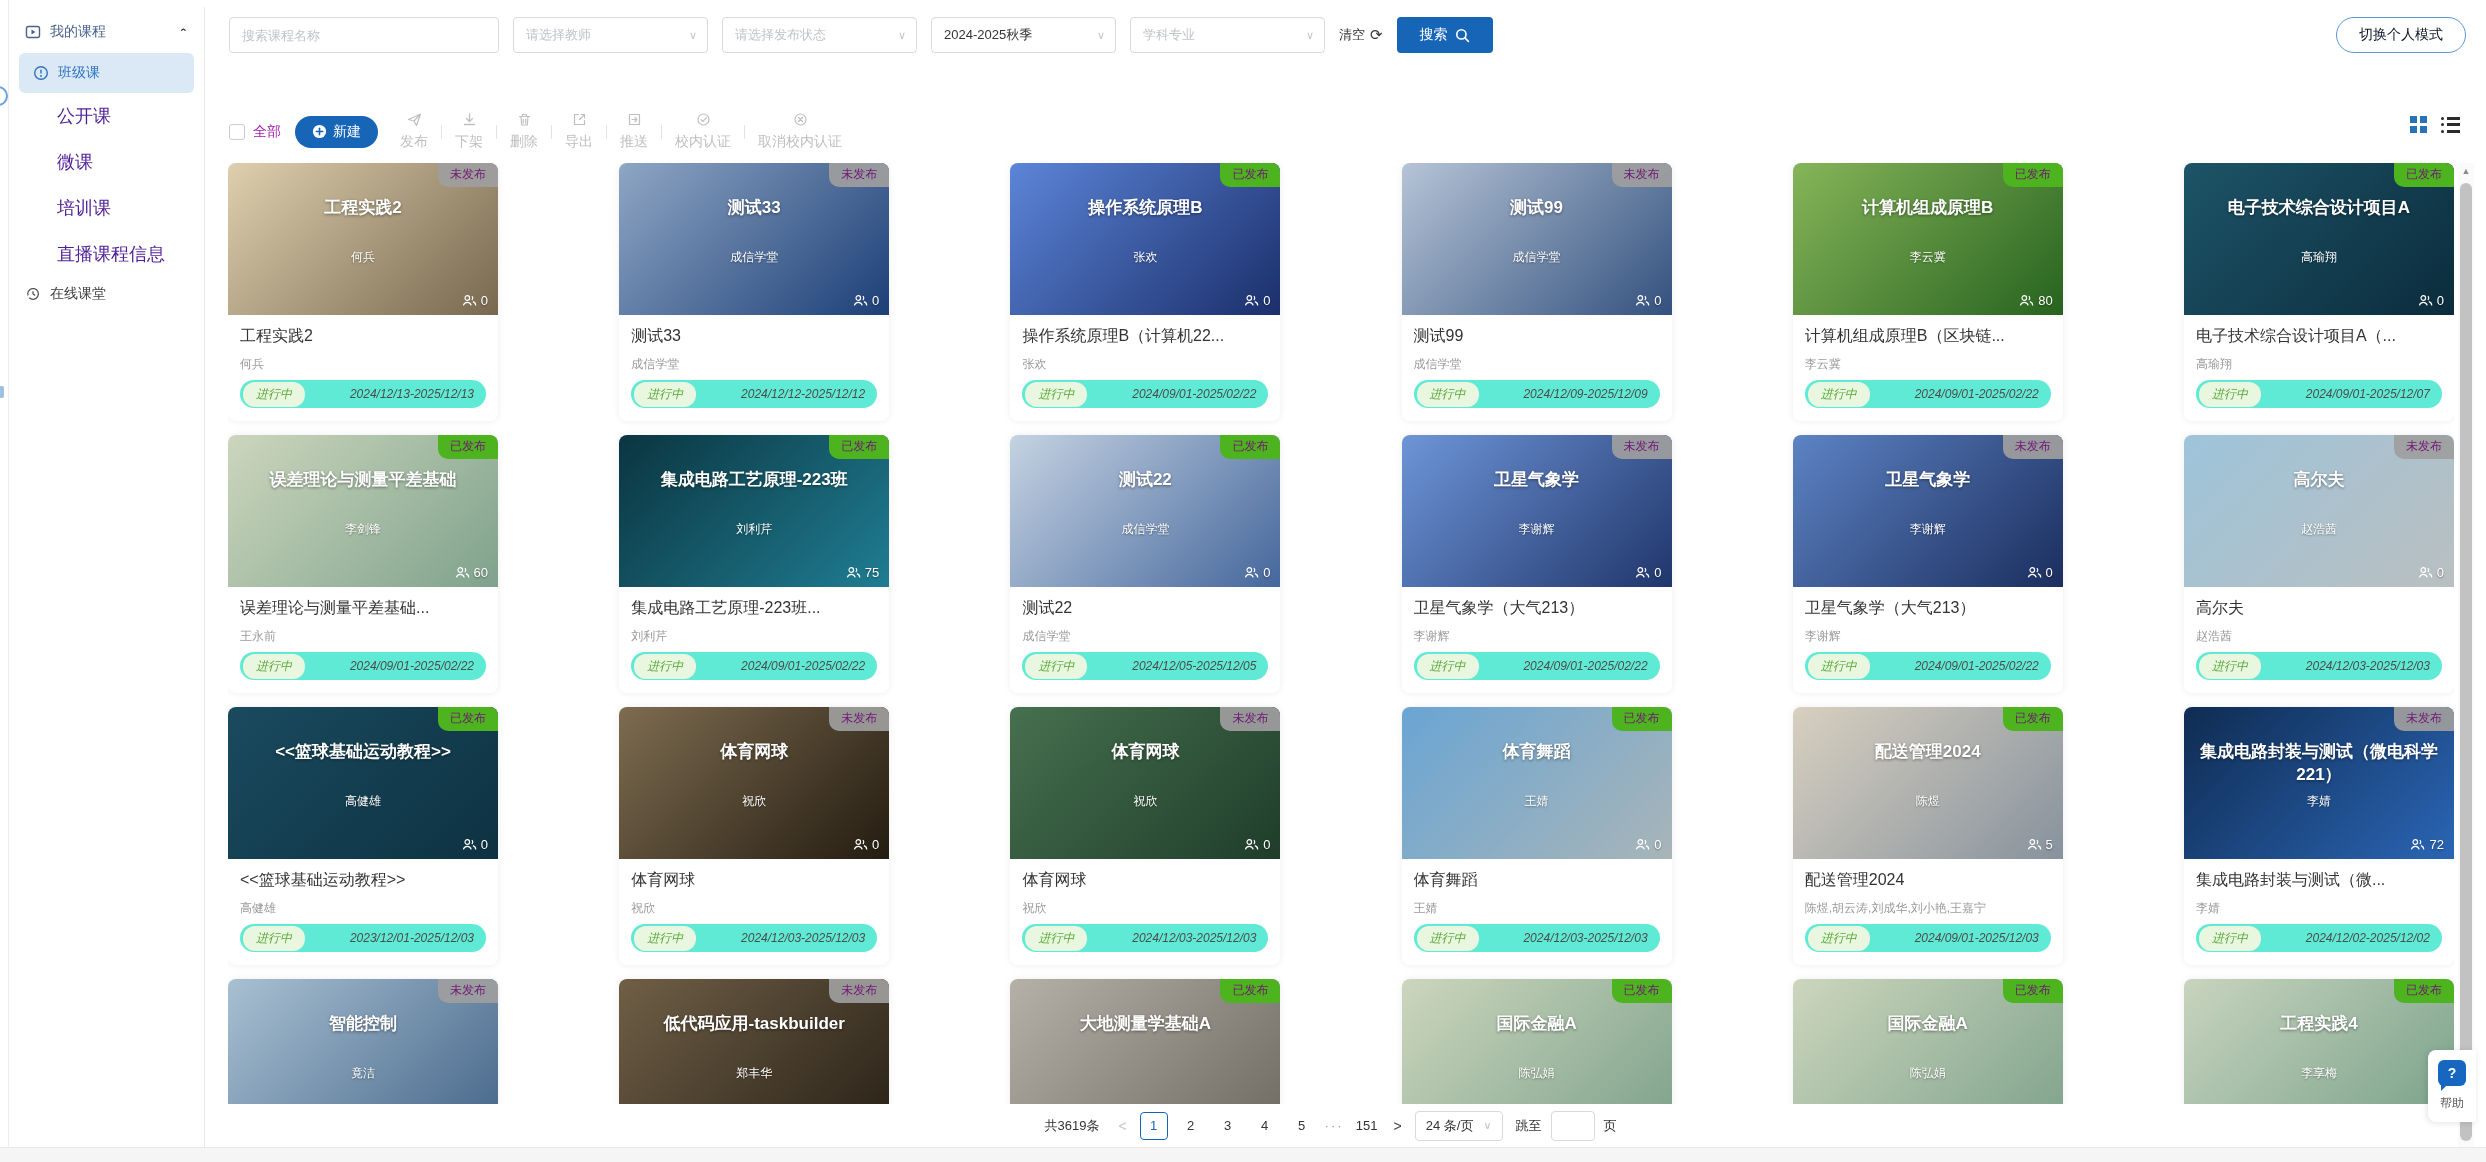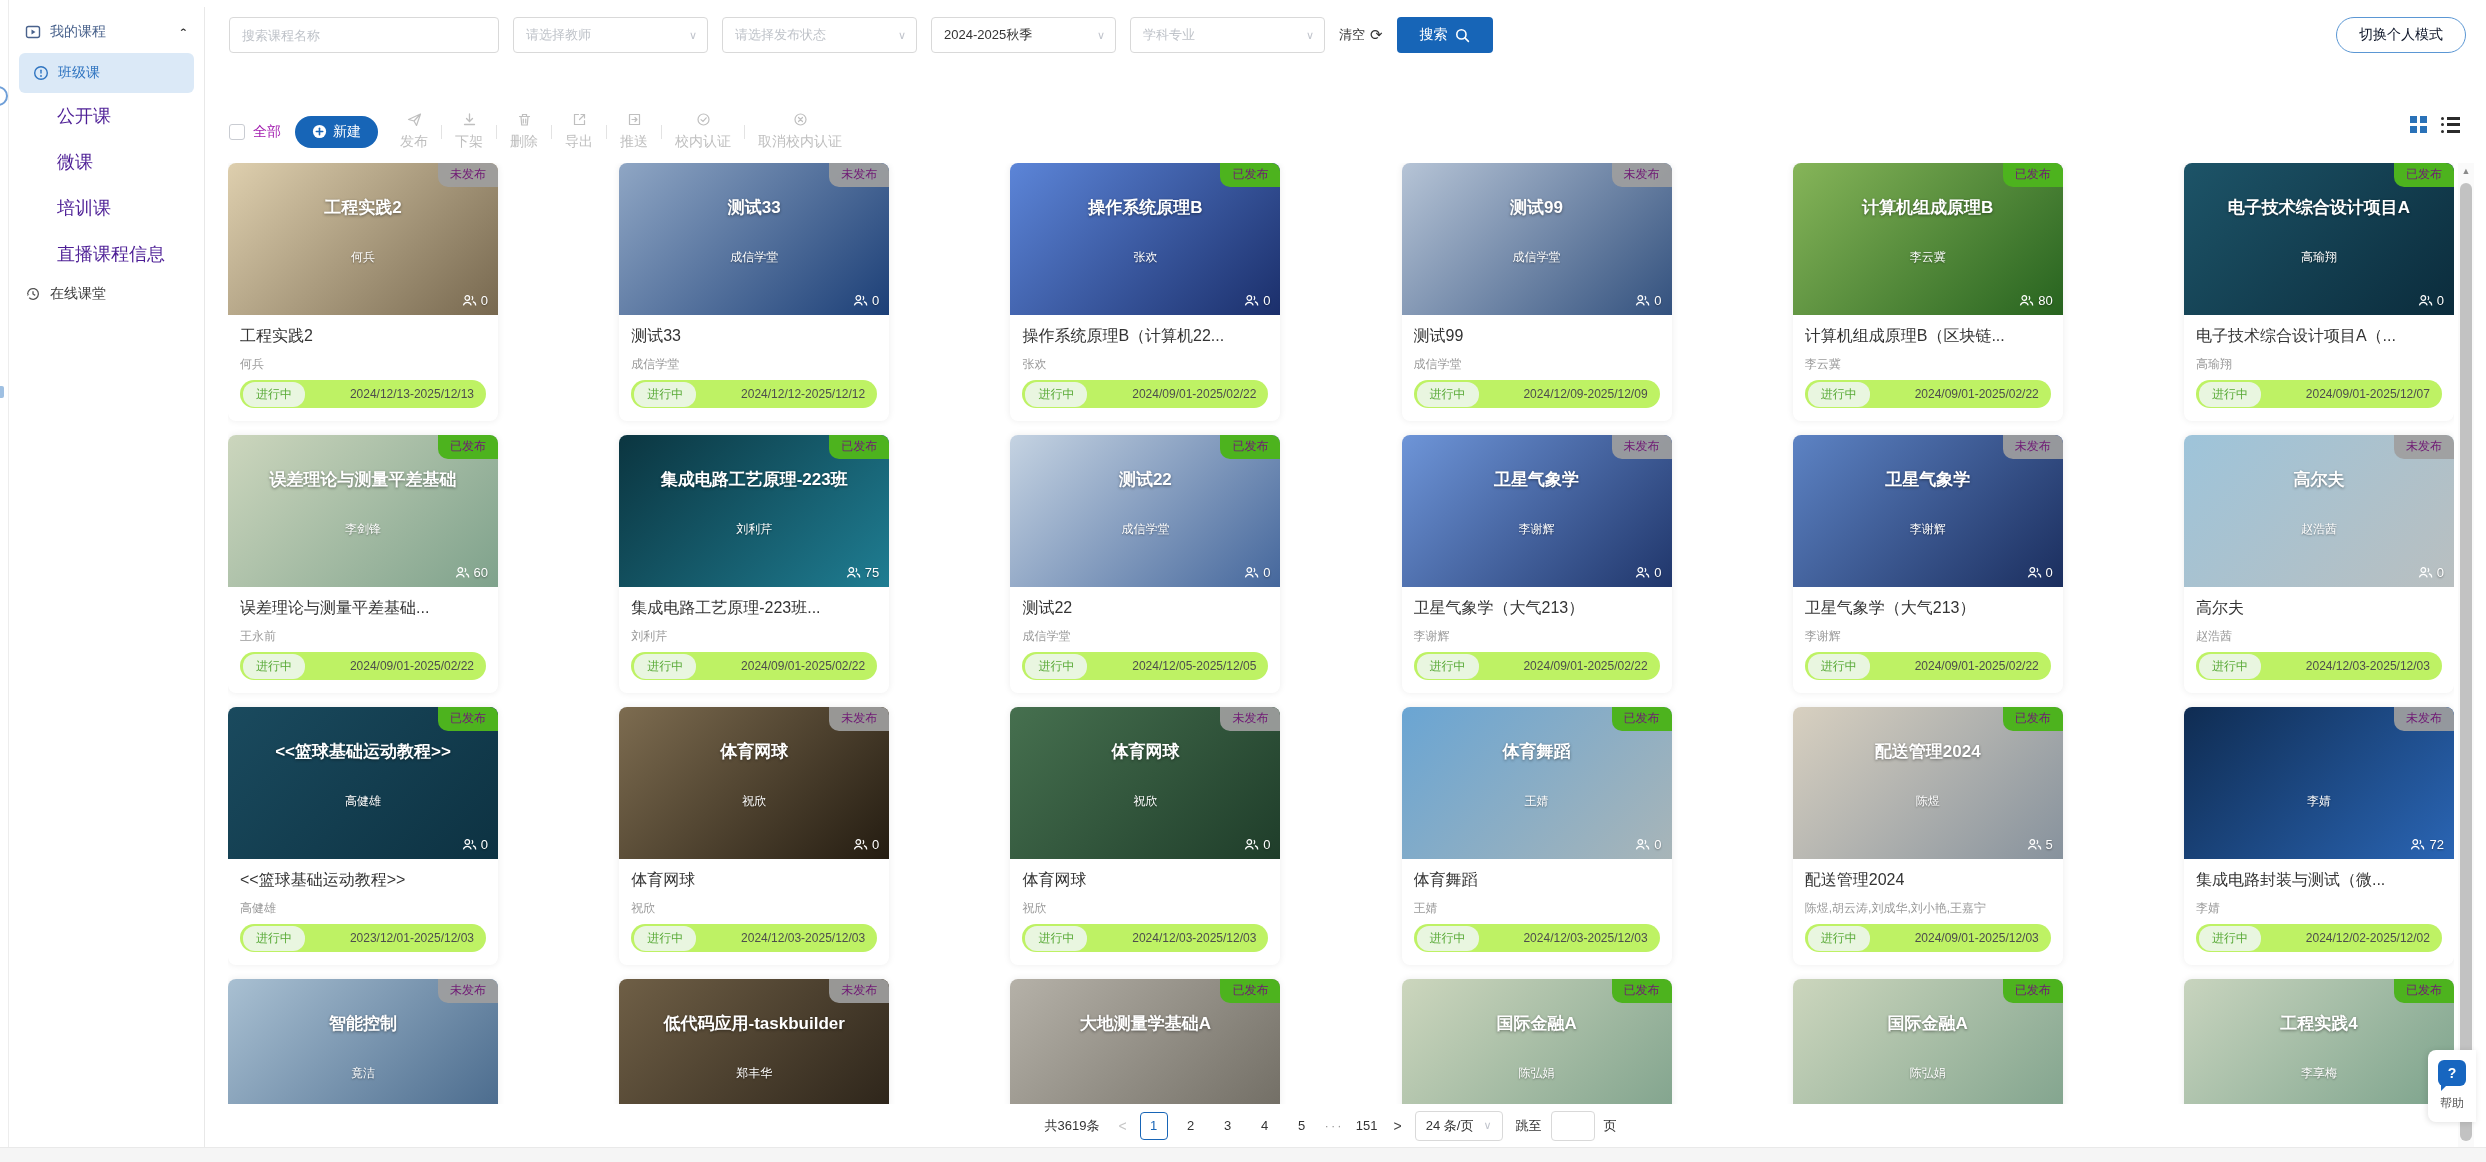--- a/index.html
+++ b/index.html
@@ -57,21 +57,21 @@
   .cover { position:relative; height:152px; border-radius:8px 8px 0 0; overflow:hidden; }
   .badge { position:absolute; top:0; right:0; padding:3px 12px 4px; font-size:12px; color:#701a75; border-radius:0 8px 0 10px; }
   .badge.published { background:#4db31e; }
   .badge.unpublished { background:rgba(158,158,158,.92); }
   .cover-title { position:absolute; top:34px; left:0; right:0; text-align:center; color:#fff; font-size:17px; font-weight:bold; line-height:1.35; padding:0 14px; text-shadow:0 1px 3px rgba(0,0,0,.45); }
   .cover-teacher { position:absolute; top:86px; left:0; right:0; text-align:center; color:#fff; font-size:12px; text-shadow:0 1px 2px rgba(0,0,0,.4); }
   .cover-count { position:absolute; right:10px; bottom:7px; display:flex; align-items:center; gap:4px; color:#fff; font-size:13px; text-shadow:0 1px 2px rgba(0,0,0,.4); }
   .info { padding:11px 12px 0; }
   .c-title { font-size:16px; color:#333; white-space:nowrap; overflow:hidden; text-overflow:ellipsis; }
   .c-teacher { font-size:12px; color:#9a9a9a; margin-top:9px; height:14px; white-space:nowrap; overflow:hidden; text-overflow:ellipsis; }
-  .c-statusrow { margin-top:10px; height:28px; background:#bef264; border-radius:14px; display:flex; align-items:center; padding:0 12px 0 3px; }
+  .c-statusrow { margin-top:10px; height:28px; background:#5eead4; border-radius:14px; display:flex; align-items:center; padding:0 12px 0 3px;font-style:italic; }
   .c-status { background:#e9f6e0; color:#57a935; font-size:12px; padding:4px 13px; border-radius:12px; }
   .c-dates { margin-left:auto; font-size:12px; color:#4d4d4d; }
 
   
   .pagebar { position:absolute; left:205px; right:30px; top:1104px; height:43px; background:#fff; display:flex; align-items:center; justify-content:center; gap:9px; font-size:13px; z-index:3; }
   .pg-total { margin-right:6px; color:#333; }
   .pg-prev { color:#c5c5c5; font-size:14px; padding:0 4px; cursor:default; }
   .pg-next { color:#444; font-size:14px; padding:0 4px; cursor:pointer; }
   .pg-num { min-width:28px; height:28px; display:flex; align-items:center; justify-content:center; border-radius:4px; color:#333; cursor:pointer; }
   .pg-num.active { border:1px solid #1765b7; color:#1765b7; }
@@ -722,20 +722,21 @@
       <div class="c-statusrow">
         <span class="c-status">进行中</span>
         <span class="c-dates">2024/09/01-2025/12/03</span>
       </div>
     </div>
   </div>
 
   <div class="card">
     <div class="cover" style="background: linear-gradient(135deg, rgb(15, 44, 82) 0%, rgb(42, 101, 180) 100%);">
       <span class="badge unpublished">未发布</span>
+      <div class="cover-title">集成电路封装与测试（微电科学221）</div>
       <div class="cover-teacher">李婧</div>
       <div class="cover-count">
         <span>
           <svg width="15" height="13" viewBox="0 0 15 13">
                 <circle cx="5.3" cy="4" r="2.3" fill="none" stroke="#fff" stroke-width="1.2"></circle>
                 <path d="M1.4 11.4 a4 4 0 0 1 7.8 0" fill="none" stroke="#fff" stroke-width="1.2"></path>
                 <path d="M9.8 2.2 a2.3 2.3 0 0 1 0 3.7 M10.9 7.6 a4 4 0 0 1 2.8 3.8" fill="none" stroke="#fff" stroke-width="1.2"></path>
               </svg>
         </span>
         <span>72</span>

